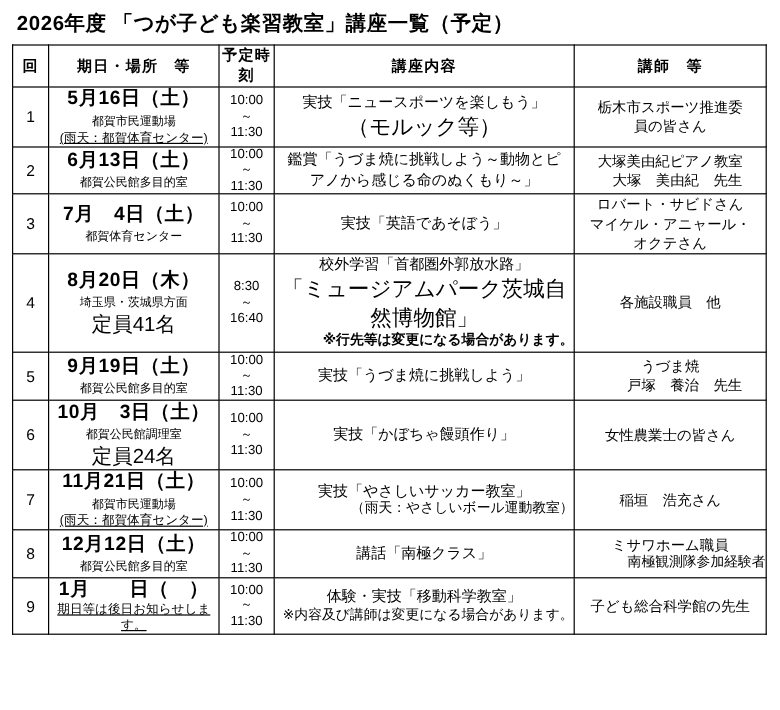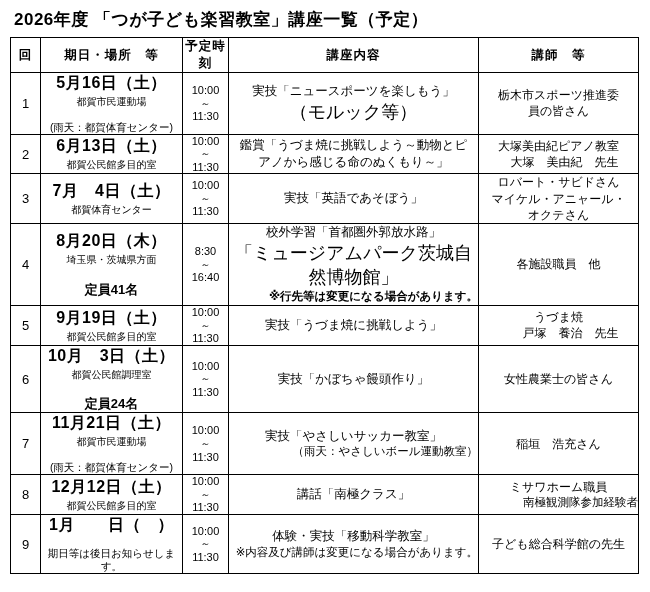--- a/index.html
+++ b/index.html
@@ -64,26 +64,27 @@
     font-size: 16px;
     font-weight: bold;
     letter-spacing: 0.5px;
   }
   .when-place {
     font-size: 10px;
     margin-top: 3px;
   }
   .when-note {
     font-size: 10.5px;
-    margin-top: 12px;
+    margin-top: 0px;
+    text-decoration: underline;
   }
   .when-cap {
-    font-size: 13px;
-    font-weight: bold;
-    margin-top: 15px;
+    font-size: 17px;
+    font-weight: normal;
+    margin-top: 1px;
   }
   .time-cell {
     font-size: 11px;
     line-height: 1.15;
     margin-left: 28px;
   }
   .time-cell .tilde {
     display: block;
     font-size: 10px;
     margin: 1px 0;

